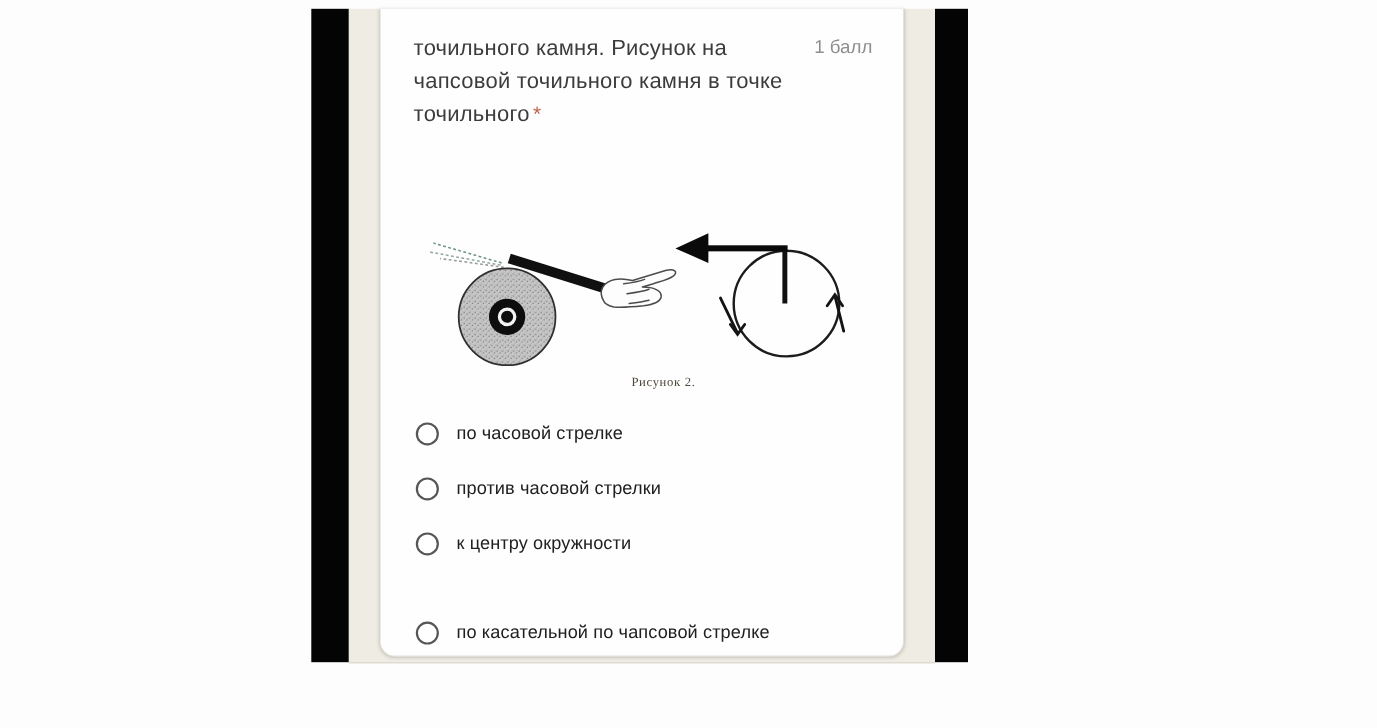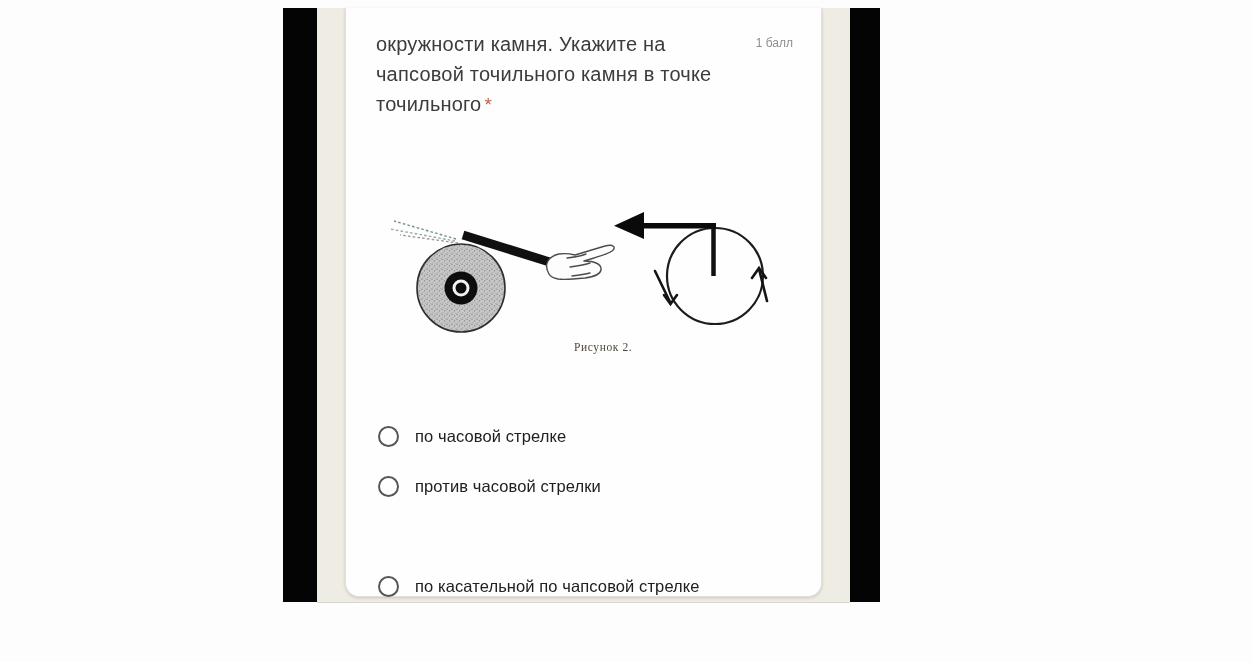--- a/index.html
+++ b/index.html
@@ -6,46 +6,46 @@
   .stage{position:relative;width:1252px;height:662px;background:#fdfdfd;overflow:hidden;
          font-family:"Liberation Sans",sans-serif;}
   .backdrop{position:absolute;left:317px;top:8px;width:533px;height:595px;
             background:#efece4;border-bottom:1px solid #d9d5cb;box-sizing:border-box;}
   .bar{position:absolute;top:8px;height:594px;background:#040404;}
   .bar.left{left:283px;width:34px;}
   .bar.right{left:850px;width:30px;}
   .card{position:absolute;left:345px;top:8px;width:477px;height:589px;background:#fefefe;
         border:1px solid #e3e0d8;border-top:none;border-radius:0 0 14px 14px;
         box-shadow:0 1px 3px rgba(70,65,55,.22);box-sizing:border-box;}
-  .points{position:absolute;top:27px;right:28px;font-size:12px;color:#8e8e8e;line-height:16px;}
+  .points{position:absolute;top:27px;right:28px;font-size:17px;color:#8e8e8e;line-height:16px;}
   .qtext{position:absolute;left:30px;top:21px;width:390px;font-size:20px;line-height:30px;
          color:#3c3c3c;letter-spacing:.2px;}
   .req{color:#bb5f4a;padding-left:3px;font-size:19px;}
   .figure{position:absolute;left:40px;top:200px;}
-  .opt{position:absolute;left:32px;display:flex;align-items:center;gap:16px;height:22px;cursor:pointer;margin-top:42px;}
-  .opt.o0{top:375px}.opt.o1{top:425px}.opt.o2{top:475px}.opt.o3{top:525px}
+  .opt{position:absolute;left:32px;display:flex;align-items:center;gap:16px;height:22px;cursor:pointer;}
+  .opt.o0{top:375px}.opt.o1{top:425px}.opt.o2{top:475px}.opt.o3{top:556px}
   .radio{width:21px;height:21px;border:2.5px solid #565656;border-radius:50%;
          box-sizing:border-box;background:#fff;flex:none;}
   .olabel{font-size:16.5px;color:#202020;letter-spacing:.1px;}
 </style>
 </head>
 <body>
 
 <div class="stage">
 
   <div class="backdrop"></div>
   <div class="bar left"></div>
   <div class="bar right"></div>
 
   <div class="card">
 
     <div class="points">1 балл</div>
 
     <div class="qtext">
-      <div>окружности камня. Укажите на</div>
+      <div>точильного камня. Рисунок на</div>
       <div>чапсовой точильного камня в точке</div>
       <div><span>точильного</span><span class="req">*</span></div>
     </div>
 
     <svg class="figure" width="400" height="150" viewBox="0 0 400 150" xmlns="http://www.w3.org/2000/svg">
       <defs>
         <pattern id="stip" width="5" height="5" patternUnits="userSpaceOnUse">
           <rect width="5" height="5" fill="#c7c7c7"></rect>
           <circle cx="1" cy="1.2" r="0.75" fill="#8b8b8b"></circle>
           <circle cx="3.6" cy="2.8" r="0.65" fill="#767676"></circle>
@@ -97,19 +97,23 @@
     </svg>
 
     <div class="opt o0">
       <span class="radio"></span>
       <span class="olabel">по часовой стрелке</span>
     </div>
     <div class="opt o1">
       <span class="radio"></span>
       <span class="olabel">против часовой стрелки</span>
     </div>
+    <div class="opt o2">
+      <span class="radio"></span>
+      <span class="olabel">к центру окружности</span>
+    </div>
     <div class="opt o3">
       <span class="radio"></span>
       <span class="olabel">по касательной по чапсовой стрелке</span>
     </div>
 
   </div>
 </div>
 
 </body></html>

